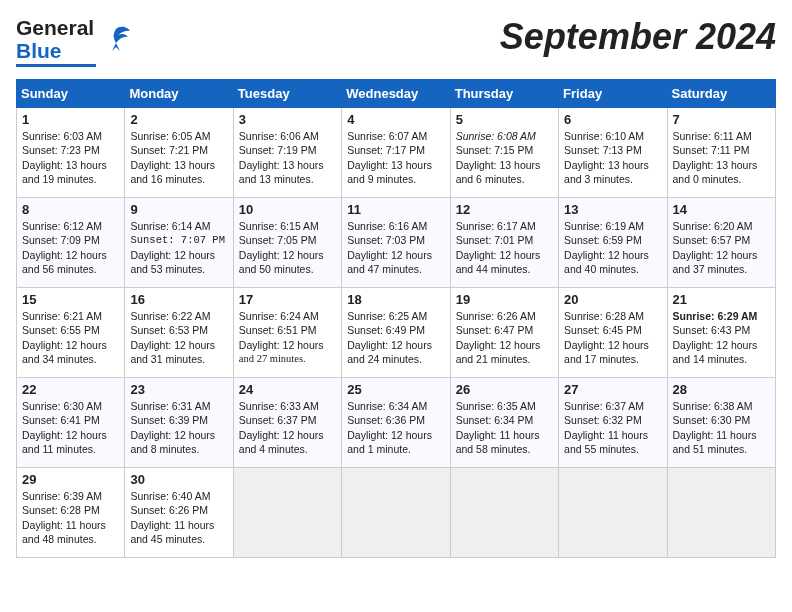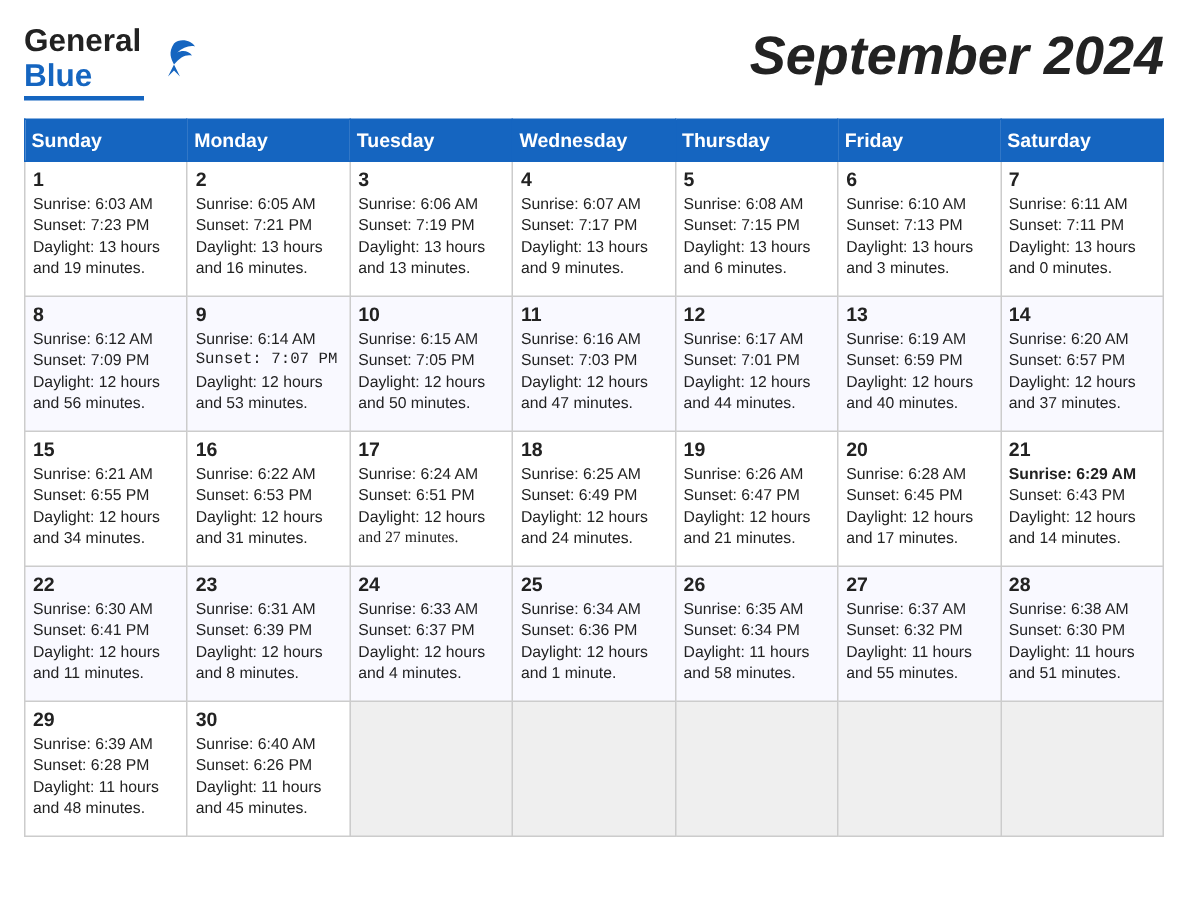--- a/index.html
+++ b/index.html
@@ -140,21 +140,21 @@
         </td>
         <td>
           <span class="day-num">4</span>
           <span style="display: block; line-height: 1.35;">Sunrise: 6:07 AM</span>
           <span style="display: block; line-height: 1.35;">Sunset: 7:17 PM</span>
           <span style="display: block; line-height: 1.35;">Daylight: 13 hours</span>
           <span style="display: block; line-height: 1.35;">and 9 minutes.</span>
         </td>
         <td>
           <span class="day-num">5</span>
-          <span style="display: block; line-height: 1.35;">Sunrise: 6:08 AM</span>
+          <span style="display: block; line-height: 1.35; font-style: italic;">Sunrise: 6:08 AM</span>
           <span style="display: block; line-height: 1.35;">Sunset: 7:15 PM</span>
           <span style="display: block; line-height: 1.35;">Daylight: 13 hours</span>
           <span style="display: block; line-height: 1.35;">and 6 minutes.</span>
         </td>
         <td>
           <span class="day-num">6</span>
           <span style="display: block; line-height: 1.35;">Sunrise: 6:10 AM</span>
           <span style="display: block; line-height: 1.35;">Sunset: 7:13 PM</span>
           <span style="display: block; line-height: 1.35;">Daylight: 13 hours</span>
           <span style="display: block; line-height: 1.35;">and 3 minutes.</span>

